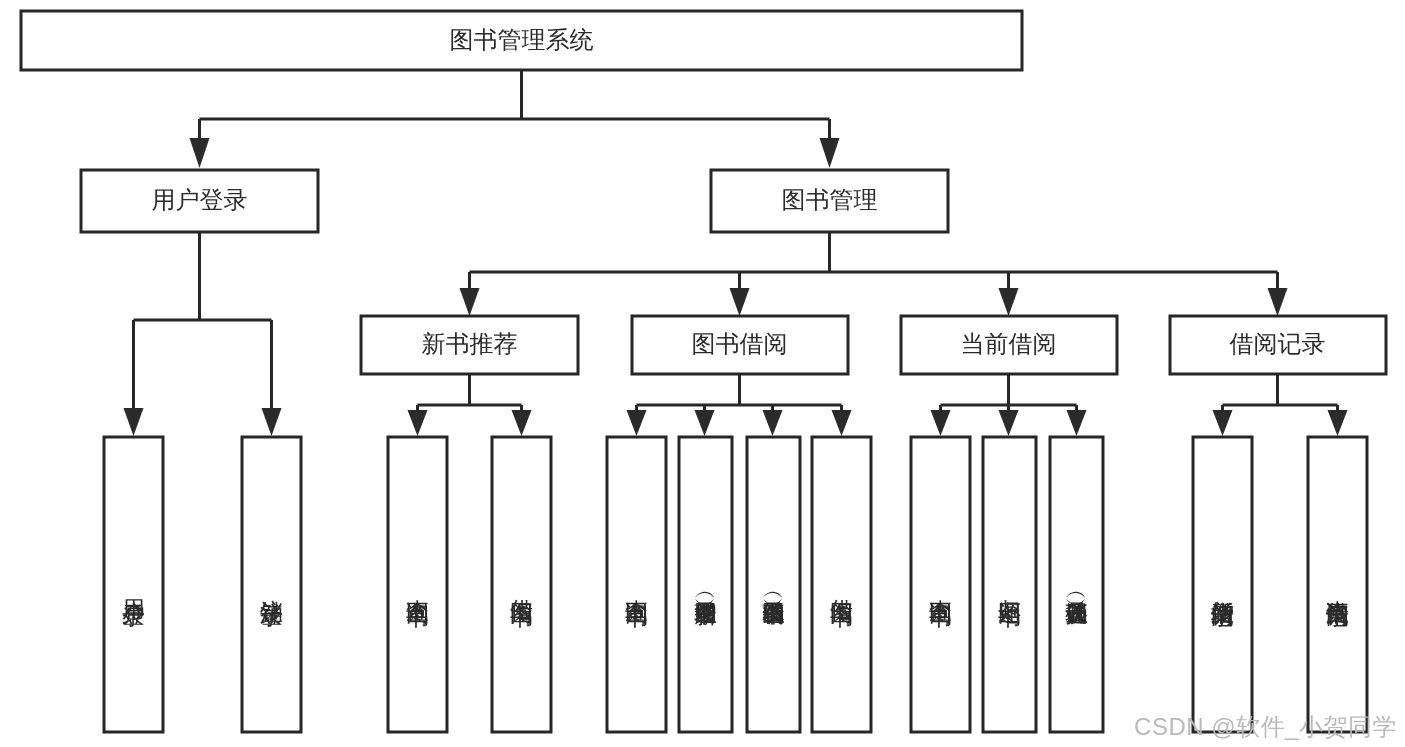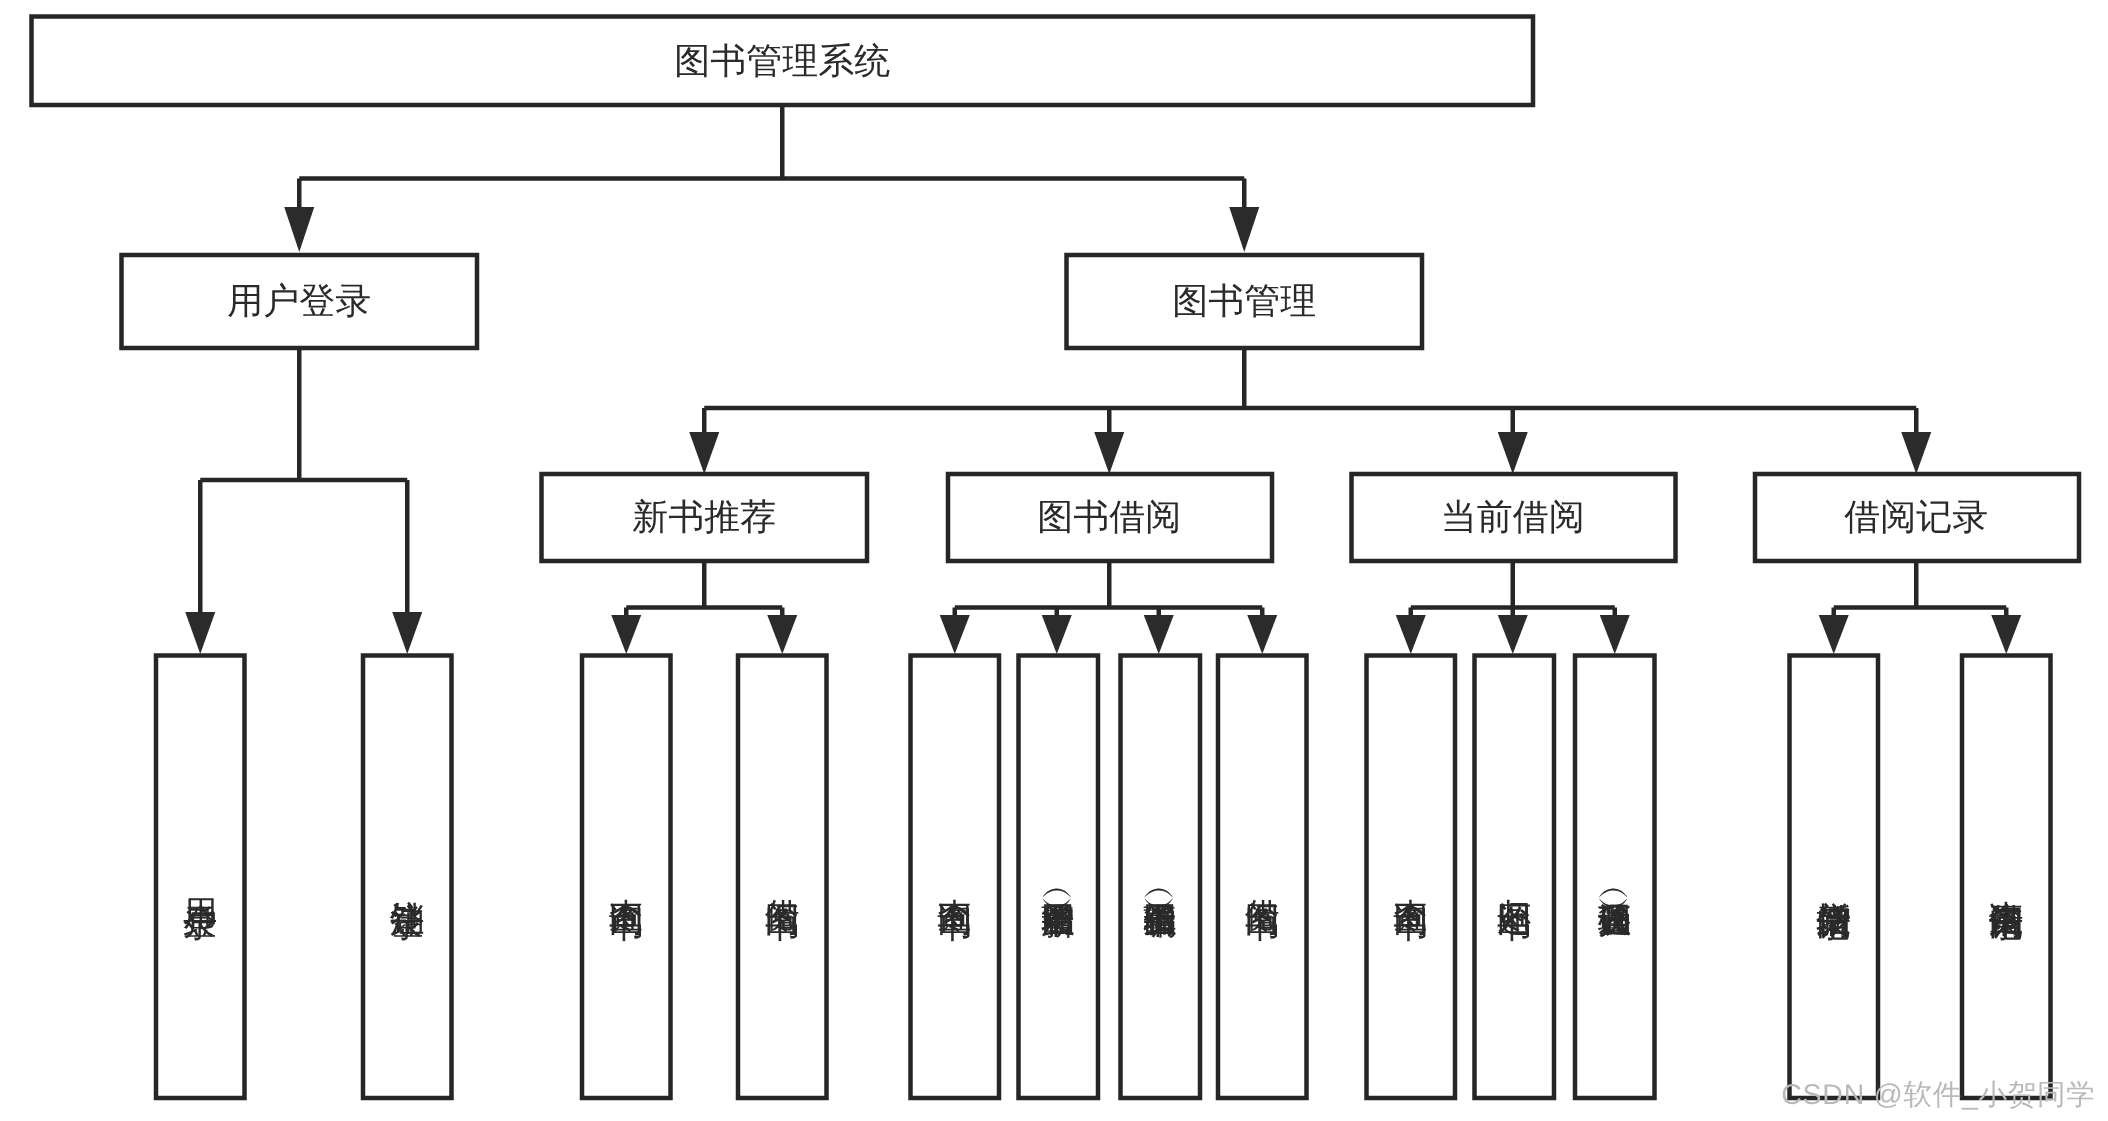--- a/index.html
+++ b/index.html
@@ -61,21 +61,21 @@
     justify-content: center;
     text-align: center;
     white-space: nowrap;
     pointer-events: none;
   }
   .watermark {
     position: absolute;
     right: 8px;
     bottom: 4px;
     font-family: "Liberation Sans", "DejaVu Sans", sans-serif;
-    font-size: 19px;
+    font-size: 24px;
     color: #b9b9b9;
     letter-spacing: 0.5px;
     white-space: nowrap;
   }
 </style>
 </head>
 <body>
 
 <div id="diagram-root">
 

